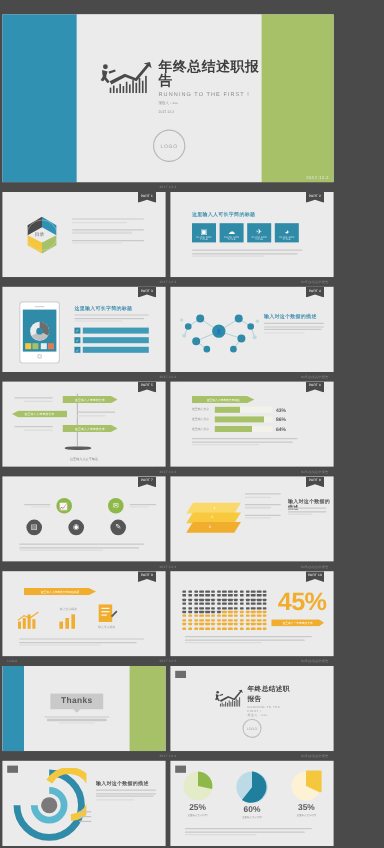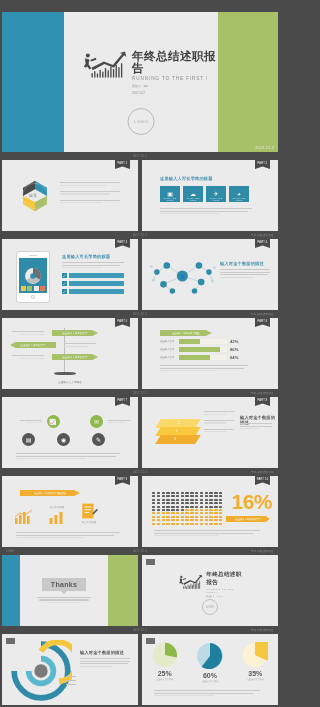--- a/index.html
+++ b/index.html
@@ -729,21 +729,21 @@
           <span class="mdot on"></span>
           <span class="mdot on"></span>
           <span class="mdot on"></span>
           <span class="mdot on"></span>
           <span class="mdot on"></span>
           <span class="mdot on"></span>
           <span class="mdot on"></span>
           <span class="mdot on"></span>
           <span class="mdot on"></span>
         </div>
-      <div class="bignum">16%</div>
+      <div class="bignum">45%</div>
       <div class="numcap">这里输入一句简单的文字</div>
       <div class="faux" style="position:absolute;left:12px;top:54px;">
         <div class="ln" style="width:106px"></div>
           <div class="ln" style="width:100px"></div>
           <div class="ln w" style="width:64px"></div>
       </div>
     </div>
   </div>
 
   <div class="footstrip">

